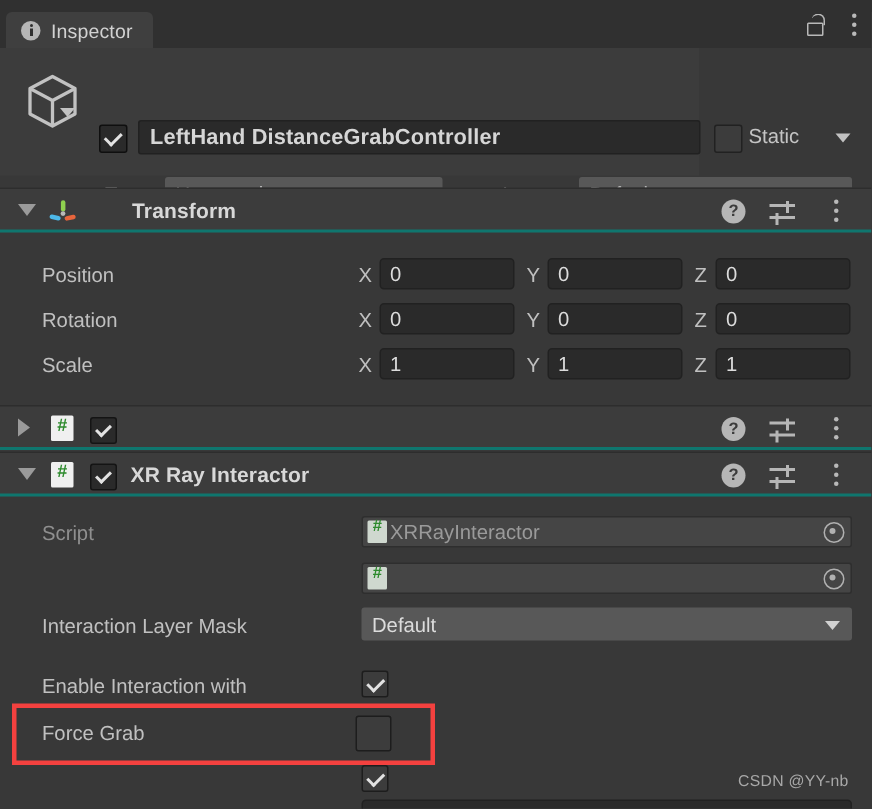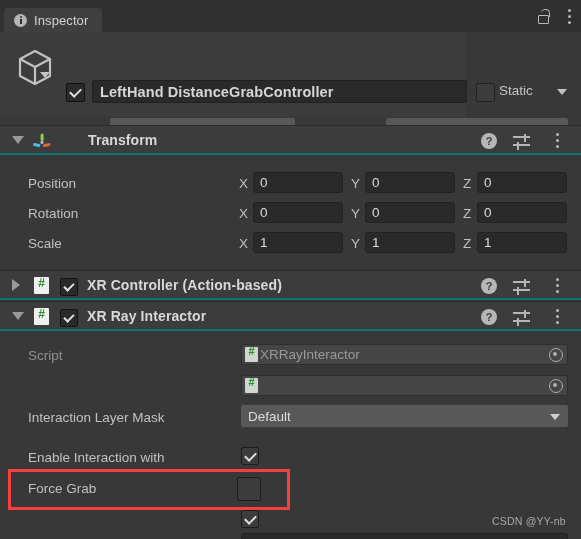--- a/index.html
+++ b/index.html
@@ -210,21 +210,20 @@
   <div class="numfield" style="left:253px;top:232px;width:90px;">1</div>
   <div class="axis" style="left:351px;top:236px;">Y</div>
   <div class="numfield" style="left:365px;top:232px;width:90px;">1</div>
   <div class="axis" style="left:463px;top:236px;">Z</div>
   <div class="numfield" style="left:477px;top:232px;width:90px;">1</div>
 
   <div class="comp-header" style="top:270px;">
     <span class="foldout closed"></span>
     <span class="cs-icon" style="left:34px;top:6px;"></span>
     <span class="comp-check" style="left:60px;top:7px;"></span>
-    <span class="comp-title" style="left:87px;">XR Controller (Action-based)</span>
     <span class="hdr-icons">
       <span class="help-ic">?</span>
       <span class="pre-ic">
         <span class="l" style="top:2px;"></span>
           <span class="l" style="top:10px;"></span>
         <span class="k" style="left:11px;top:0px;"></span>
           <span class="k" style="left:4px;top:8px;"></span>
       </span>
       <span class="kebab hdr">
           <i></i>

